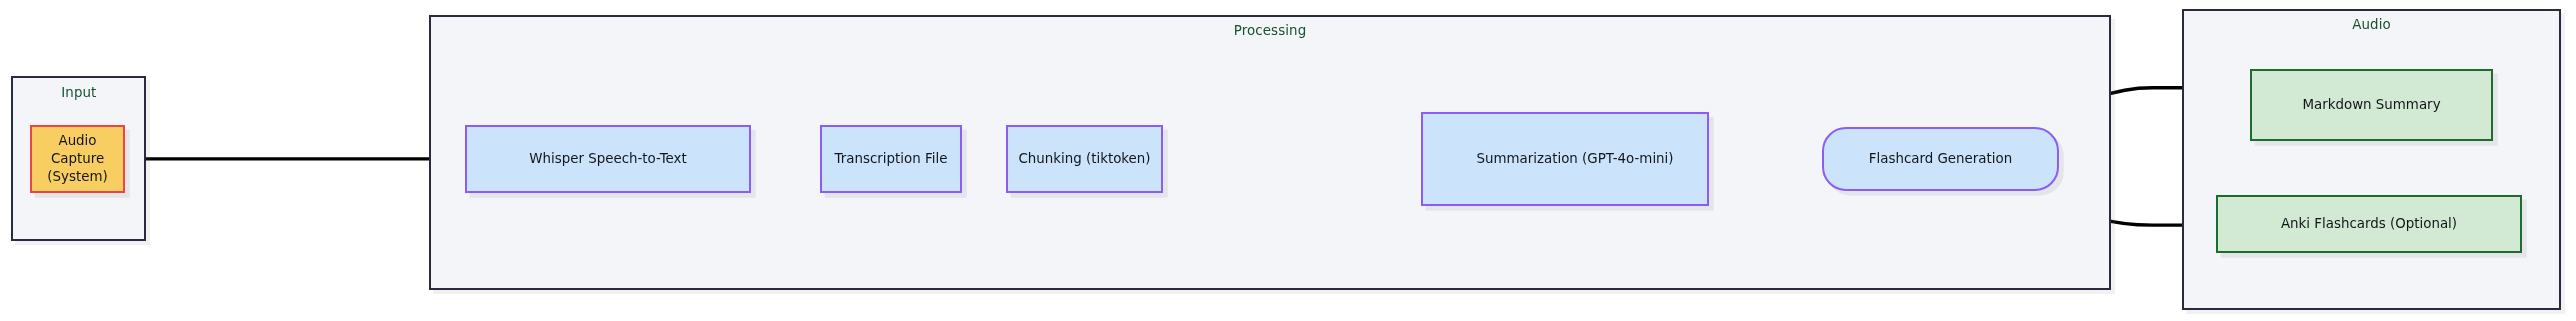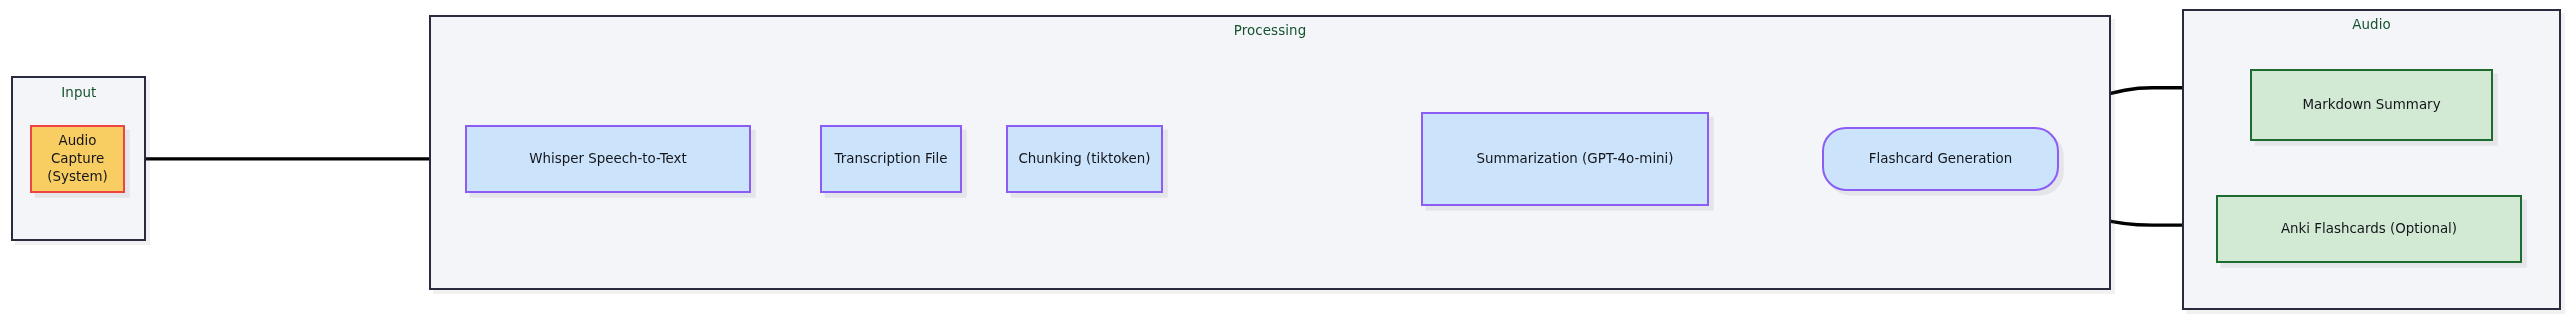--- a/index.html
+++ b/index.html
@@ -121,18 +121,18 @@
   <div class="node process-node" style="left:1822px; top:127px; width:237px; height:64px;border-radius:24px;">
     <span>Flashcard Generation</span>
   </div>
 
   <div class="cluster" style="left:2182px; top:8.7px; width:379px; height:301px;">
     <div class="cluster-title" style="top:6.7px;">Audio</div>
   </div>
   <div class="node output-node" style="left:2250px; top:59px; width:243px; height:72px;margin-top:10px;">
     <span>Markdown Summary</span>
   </div>
-  <div class="node output-node" style="left:2216px; top:195px; width:306px; height:68px;">
+  <div class="node output-node" style="left:2216px; top:195px; width:306px; height:58px;">
     <span>Anki Flashcards (Optional)</span>
   </div>
 
 </div>
 
 
 </body></html>

